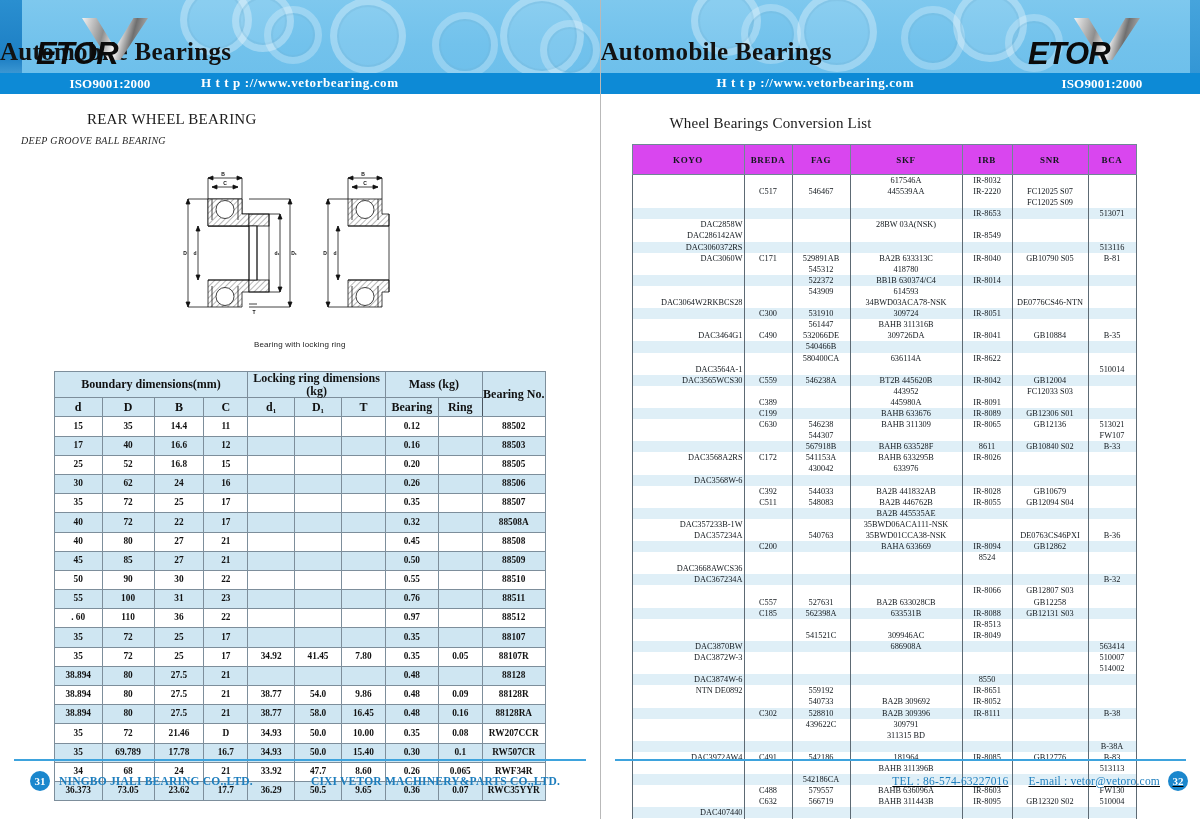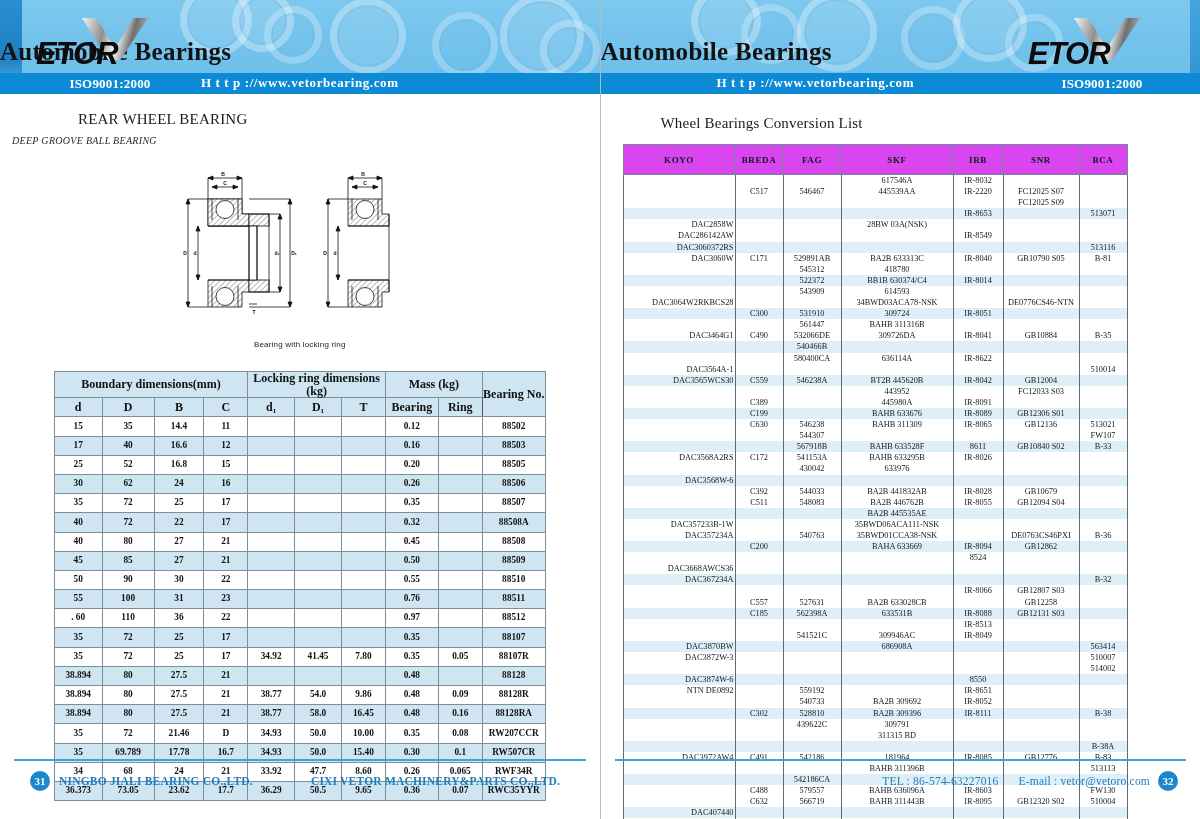--- a/index.html
+++ b/index.html
@@ -71,21 +71,21 @@
   }
   .iso{
     position:absolute;top:76px;width:160px;text-align:center;
     font-family:"Liberation Serif", serif;
     font-weight:bold;font-size:13px;color:#ffffff;letter-spacing:.2px;
   }
   .iso.l{left:30px;}
   .iso.r{right:18px;}
 
   
-  .body{position:relative;padding:0 12px;}
+  .body{position:relative;padding:0 21px;}
   .sect-title{
     font-family:"Liberation Serif", serif;
     font-size:15px;color:#1b1b1b;letter-spacing:.2px;
   }
   .sect-sub{
     font-family:"Liberation Serif", serif;
     font-size:10px;color:#2a2a2a;letter-spacing:.3px;margin-top:7px;
   }
 
   
@@ -1211,21 +1211,21 @@
                 <td></td>
                 <td></td>
               </tr>
             </tbody>
         </table>
       </div>
     </div>
 
     <div class="footer">
       <div class="foot-rule"></div>
-      <div class="foot-row" style="justify-content:flex-end;padding-right:22px;">
+      <div class="foot-row" style="justify-content:flex-end;padding-right:12px;text-decoration:underline;">
         <div class="foot-txt thin">TEL : 86-574-63227016</div>
         <div class="foot-txt thin" style="margin-left:20px;margin-right:8px;">E-mail : vetor@vetoro.com</div>
         <div class="pagenum">32</div>
       </div>
     </div>
   </div>
 
 </div>
 
 </body></html>

